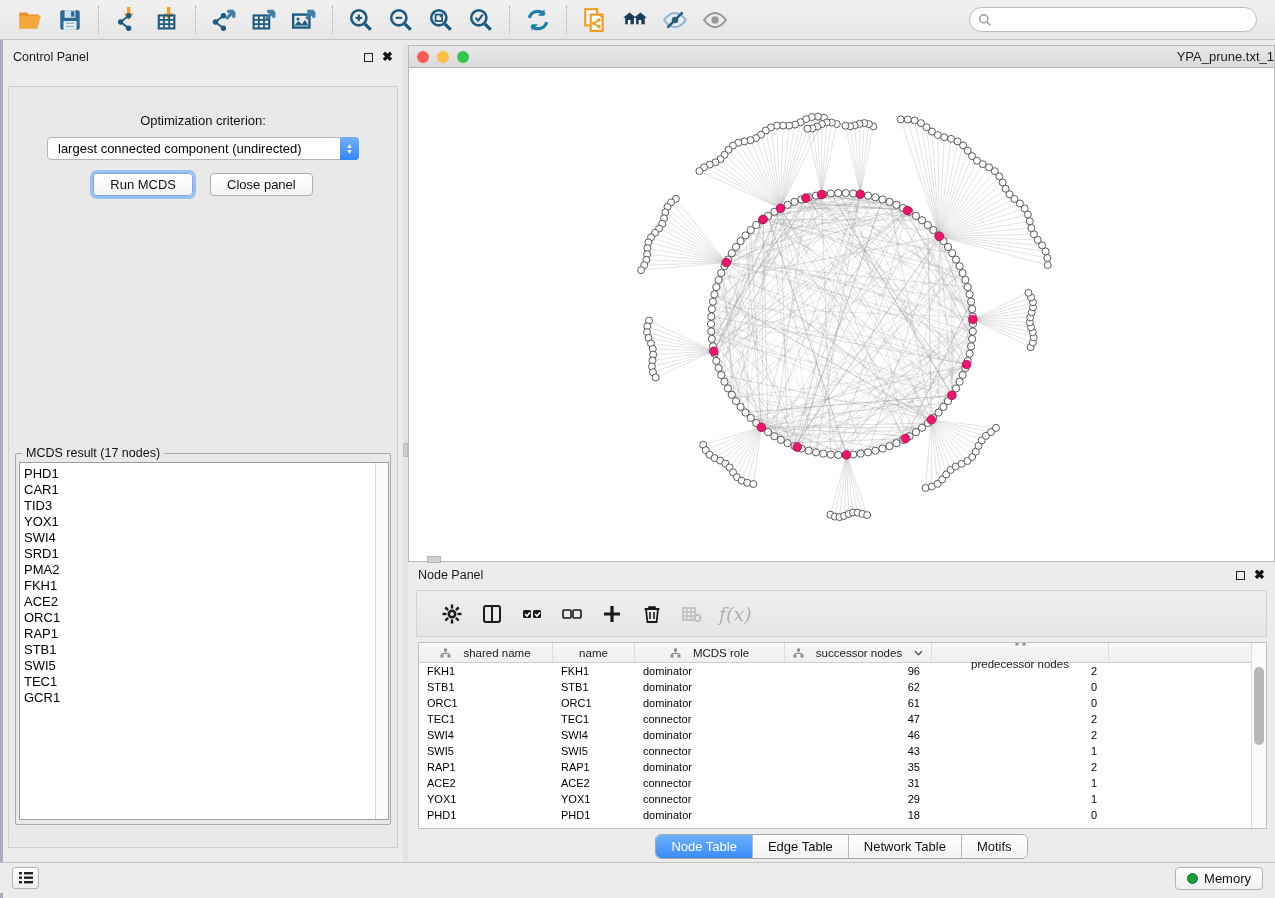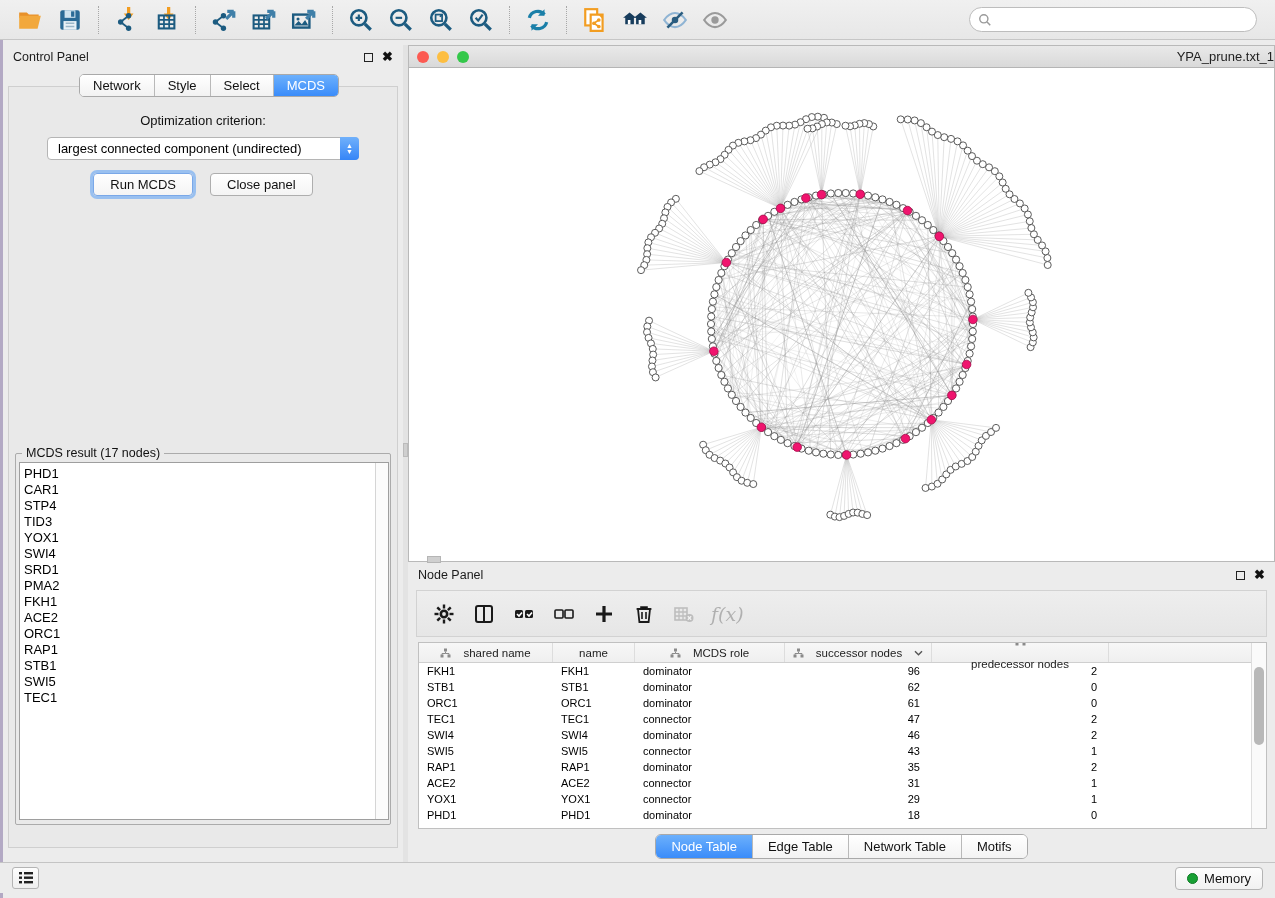--- a/index.html
+++ b/index.html
@@ -70,21 +70,21 @@
                   display:flex; align-items:center; padding:0 8px; position:relative; }
   .traffic { display:flex; gap:8px; }
   .light { width:12px; height:12px; border-radius:50%; cursor:pointer; }
   .net-title { position:absolute; left:0; right:0; text-align:right; font-size:13px; color:#222; pointer-events:none; }
   .net-canvas { position:relative; width:100%; height:493px; background:#fff; overflow:hidden; }
   .h-splitter-grip { position:absolute; left:427px; top:556px; width:14px; height:7px; background:#cfcfcf; border:1px solid #b5b5b5; z-index:4; }
 
   
   .table-panel { position:absolute; left:408px; top:563px; width:867px; height:299px; background:#ececec; }
   .tp-toolbar { position:absolute; left:8px; top:27px; width:851px; height:47px; background:linear-gradient(#eee,#e6e6e6);
-                border:1px solid #d2d2d2; display:flex; align-items:center; padding:0 14px; gap:14px; }
+                border:1px solid #d2d2d2; display:flex; align-items:center; padding:0 22px; gap:14px; }
   .tp-icon { width:26px; height:26px; display:flex; align-items:center; justify-content:center; cursor:pointer; }
   .tp-icon svg { width:20px; height:20px; }
   .tp-fx { font-family:"DejaVu Serif", serif; font-style:italic; font-size:19px; color:#b0b0b0; cursor:default; }
 
   .node-table { position:absolute; left:10px; top:79px; width:849px; height:187px; background:#fff;
                 border:1px solid #c0c0c0; overflow:hidden; }
   .nt-inner { position:absolute; left:0; top:0; right:15px; bottom:0; }
   .nt-header { display:flex; height:20px; background:linear-gradient(#f7f7f7,#efefef); border-bottom:1px solid #cfcfcf; }
   .nt-hcell { display:flex; align-items:center; justify-content:center; gap:12px; font-size:11.5px; color:#222;
               border-right:1px solid #ddd; cursor:pointer; }
@@ -270,58 +270,52 @@
 <div class="desktop-bottom"></div>
 
 <div class="control-panel">
   <div class="panel-titlebar">
     <span class="panel-title">Control Panel</span>
     <span class="panel-winbtns">
       <span class="wb-float"></span>
       <span class="wb-close">✖</span>
     </span>
   </div>
-  <div class="cp-tabs" id="cp-tabs">
-      <span class="cp-tab">Network</span>
-      <span class="cp-tab">Style</span>
-      <span class="cp-tab">Select</span>
-      <span class="cp-tab active">MCDS</span>
-    </div>
   <div class="cp-body">
     <div class="opt-label">Optimization criterion:</div>
     <div class="criterion-select">
       <span class="sel-text">largest connected component (undirected)</span>
       <span class="sel-stepper">
           <span>▲</span>
           <span>▼</span>
         </span>
     </div>
     <div class="btn-row">
       <button class="mac-btn focused">Run MCDS</button>
       <button class="mac-btn">Close panel</button>
     </div>
     <div class="groupbox">
       <span class="groupbox-legend">MCDS result (17 nodes)</span>
       <div class="mcds-list">
         <div class="mcds-items" id="mcds-items">
             <div class="mcds-item">PHD1</div>
             <div class="mcds-item">CAR1</div>
-            <div class="mcds-item">STP4</div>
             <div class="mcds-item">TID3</div>
             <div class="mcds-item">YOX1</div>
             <div class="mcds-item">SWI4</div>
             <div class="mcds-item">SRD1</div>
             <div class="mcds-item">PMA2</div>
             <div class="mcds-item">FKH1</div>
             <div class="mcds-item">ACE2</div>
             <div class="mcds-item">ORC1</div>
             <div class="mcds-item">RAP1</div>
             <div class="mcds-item">STB1</div>
             <div class="mcds-item">SWI5</div>
             <div class="mcds-item">TEC1</div>
+            <div class="mcds-item">GCR1</div>
           </div>
         <div class="mcds-scroll"></div>
       </div>
     </div>
   </div>
 </div>
 
 <div class="net-splitter">
     <span class="grip"></span>
   </div>

